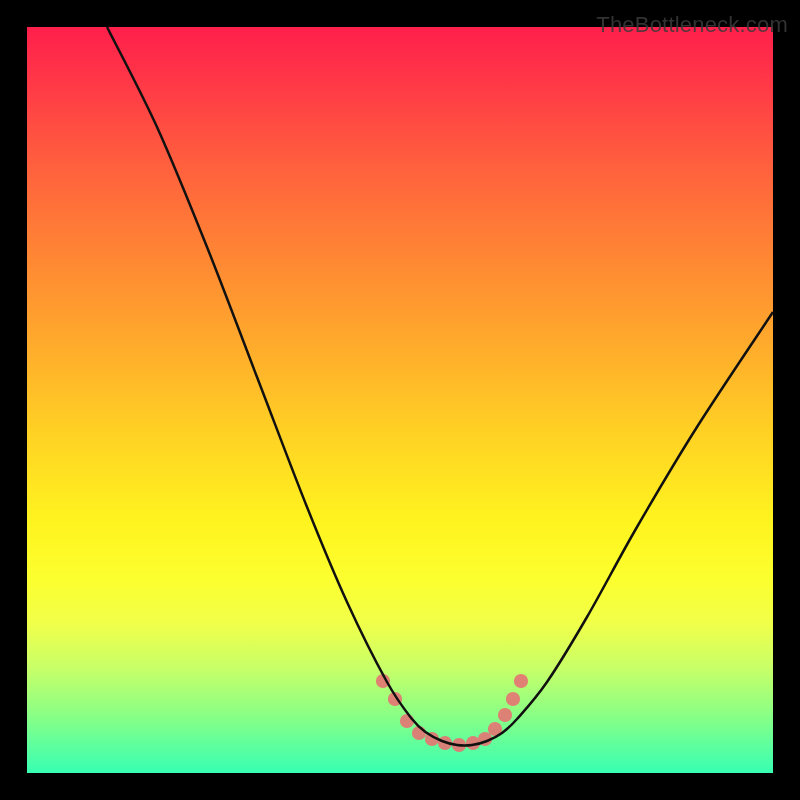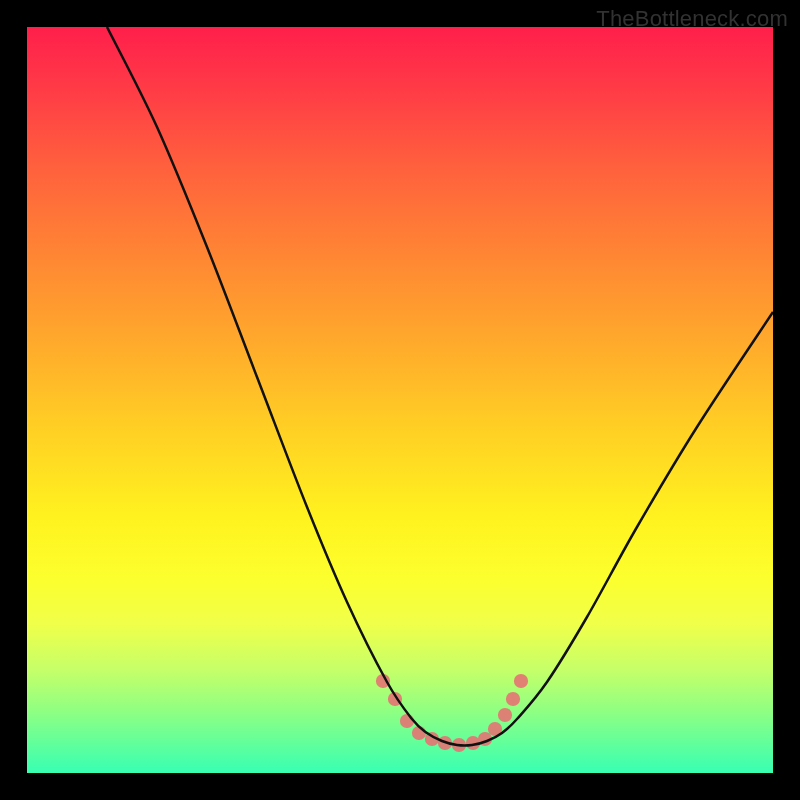--- a/index.html
+++ b/index.html
@@ -38,21 +38,21 @@
     #fff31f 66%,
     #fcff2e 74%,
     #f0ff4a 80%,
     #c7ff68 86%,
     #8cff84 92%,
     #37ffb3 100%
   );
 }
 .watermark {
   position: absolute;
-  top: 6px;
+  top: 12px;
   right: 12px;
   color: #3b3b3b;
   font-size: 22px;
   font-weight: 500;
   letter-spacing: 0.2px;
   opacity: 0.85;
   user-select: none;
 }
 svg.curve {
   position: absolute;

